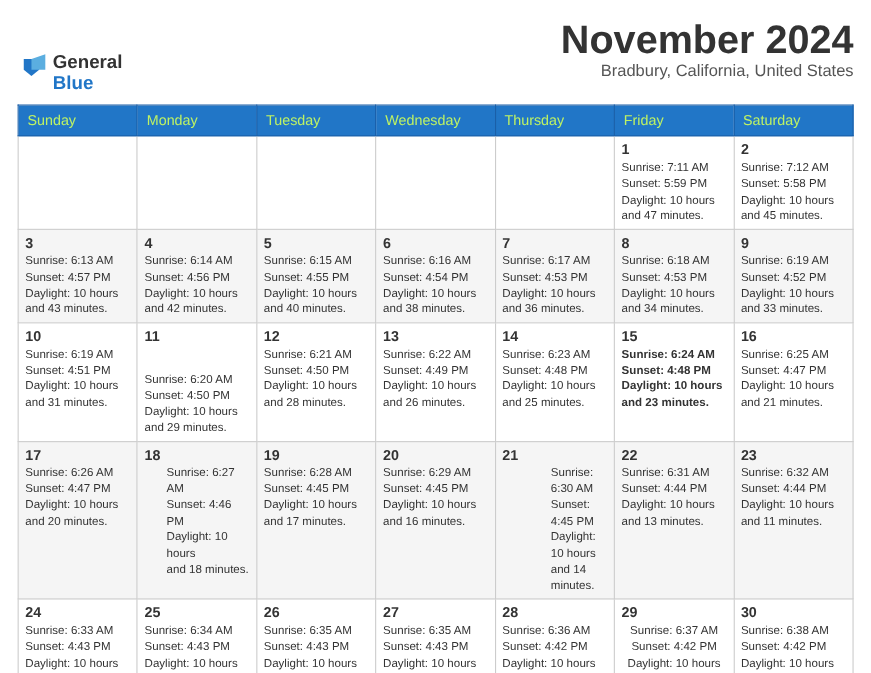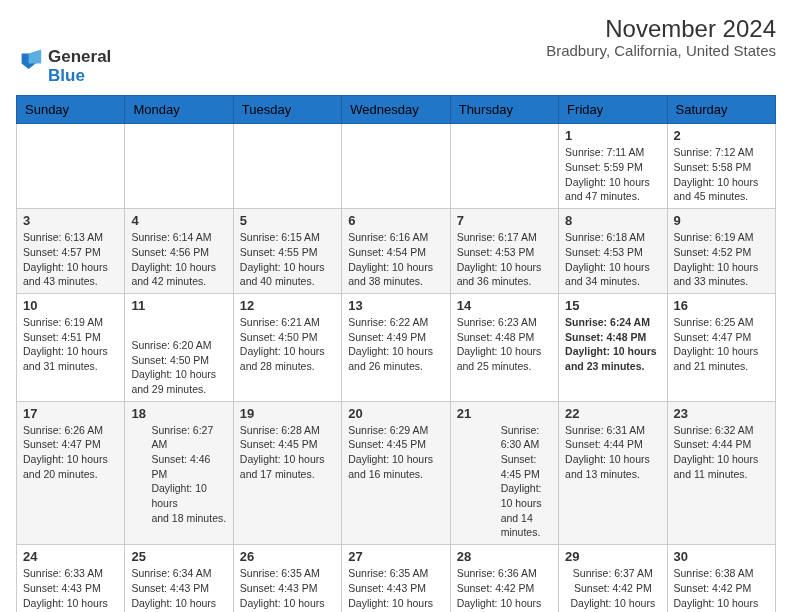--- a/index.html
+++ b/index.html
@@ -23,38 +23,38 @@
       margin-top: 32px;
     }
     .logo-icon {
       width: 28px;
       height: 28px;
     }
     .title-block {
       text-align: right;
     }
     .month-title {
-      font-size: 24px;
-      font-weight: normal;
+      font-size: 36px;
+      font-weight: bold;
       color: #333;
       line-height: 1.1;
       text-align: right;
     }
     .subtitle {
       font-size: 15px;
       color: #555;
     }
     .calendar {
       width: 100%;
       border-collapse: collapse;
       border: 1px solid #ccc;
     }
     .calendar th {
       background: #2176c7;
-      color: #000000;
+      color: #bef264;
       text-align: left;
       padding: 6px 8px;
       font-size: 13px;
       font-weight: normal;
       border: 1px solid #1a5fa8;
     }
     .calendar td {
       vertical-align: top;
       border: 1px solid #ccc;
       padding: 4px 6px;

